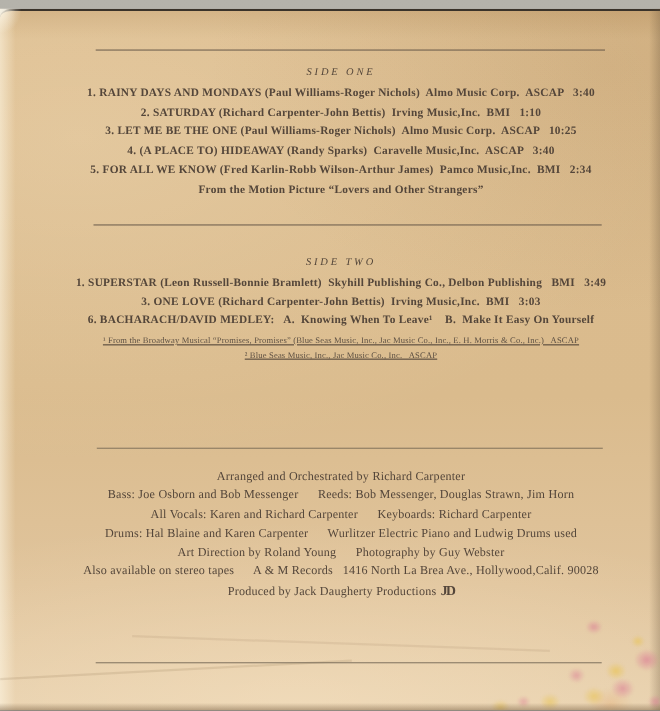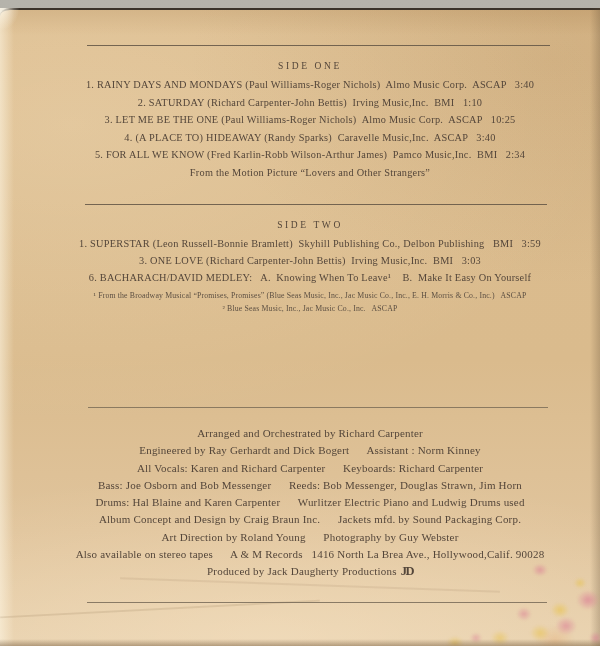--- a/index.html
+++ b/index.html
@@ -27,26 +27,26 @@
   .crease2{position:absolute;left:120px;bottom:60px;width:380px;height:2px;
            background:rgba(120,92,60,.10);transform:rotate(2deg);}
   
   .rule{position:absolute;height:1px;background:rgba(96,84,68,.85);}
   .rule.r1{top:45px;left:87px;width:463px;}
   .rule.r2{top:204px;left:85px;width:462px;}
   .rule.r3{top:407px;left:88px;width:460px;background:rgba(104,92,76,.7);}
   .rule.r4{top:602px;left:87px;width:460px;background:rgba(104,92,76,.75);}
   
   .block{position:absolute;left:20px;width:580px;text-align:center;color:#54463a;}
-  .side-header{font-size:9.5px;letter-spacing:2.6px;line-height:13px;margin-bottom:3px;}
-  .track{font-size:10.3px;line-height:17.6px;letter-spacing:.25px;white-space:pre-wrap;}
+  .side-header{font-size:9.5px;letter-spacing:2.6px;line-height:13px;margin-bottom:3px;font-style:italic;}
+  .track{font-size:10.3px;line-height:17.6px;letter-spacing:.25px;white-space:pre-wrap;font-weight:bold;}
   .side-one{top:60px;}
-  .side-two{top:219px;}
+  .side-two{top:233px;}
   .side-two .track{line-height:17px;}
-  .footnotes{margin-top:3px;}
+  .footnotes{margin-top:3px;text-decoration:underline;}
   .footnote{font-size:7.8px;line-height:13px;letter-spacing:.15px;color:#5c4f42;white-space:pre-wrap;}
   .credits{top:425px;}
   .credit{font-size:11px;line-height:17.3px;letter-spacing:.2px;white-space:pre-wrap;text-align:center;}
   .jd{font-weight:bold;font-size:12.5px;letter-spacing:-1.5px;padding-left:4px;}
   
   .stains{position:absolute;right:0;bottom:0;width:230px;height:112px;filter:blur(1px);
     background:
       radial-gradient(11px 9px  at 170px 36px,  rgba(219,125,148,.62), transparent 70%),
       radial-gradient(9px 8px   at 210px 49px,  rgba(233,196,84,.65),  transparent 70%),
       radial-gradient(16px 14px at 218px 66px,  rgba(219,125,148,.70), transparent 72%),
@@ -84,36 +84,34 @@
     <div class="track">1. RAINY DAYS AND MONDAYS (Paul Williams-Roger Nichols)  Almo Music Corp.  ASCAP   3:40</div>
     <div class="track">2. SATURDAY (Richard Carpenter-John Bettis)  Irving Music,Inc.  BMI   1:10</div>
     <div class="track">3. LET ME BE THE ONE (Paul Williams-Roger Nichols)  Almo Music Corp.  ASCAP   10:25</div>
     <div class="track">4. (A PLACE TO) HIDEAWAY (Randy Sparks)  Caravelle Music,Inc.  ASCAP   3:40</div>
     <div class="track">5. FOR ALL WE KNOW (Fred Karlin-Robb Wilson-Arthur James)  Pamco Music,Inc.  BMI   2:34</div>
     <div class="track">From the Motion Picture “Lovers and Other Strangers”</div>
   </section>
 
   <section class="block side-two">
     <div class="side-header">SIDE TWO</div>
-    <div class="track">1. SUPERSTAR (Leon Russell-Bonnie Bramlett)  Skyhill Publishing Co., Delbon Publishing   BMI   3:59</div>
+    <div class="track">1. SUPERSTAR (Leon Russell-Bonnie Bramlett)  Skyhill Publishing Co., Delbon Publishing   BMI   3:49</div>
     <div class="track">3. ONE LOVE (Richard Carpenter-John Bettis)  Irving Music,Inc.  BMI   3:03</div>
     <div class="track">6. BACHARACH/DAVID MEDLEY:   A.  Knowing When To Leave¹    B.  Make It Easy On Yourself</div>
     <div class="footnotes">
       <div class="footnote">¹ From the Broadway Musical “Promises, Promises” (Blue Seas Music, Inc., Jac Music Co., Inc., E. H. Morris &amp; Co., Inc.)   ASCAP</div>
       <div class="footnote">² Blue Seas Music, Inc., Jac Music Co., Inc.   ASCAP</div>
     </div>
   </section>
 
   <section class="block credits">
     <div class="credit">Arranged and Orchestrated by Richard Carpenter</div>
-    <div class="credit">Engineered by Ray Gerhardt and Dick Bogert      Assistant : Norm Kinney</div>
+    <div class="credit">Bass: Joe Osborn and Bob Messenger      Reeds: Bob Messenger, Douglas Strawn, Jim Horn</div>
     <div class="credit">All Vocals: Karen and Richard Carpenter      Keyboards: Richard Carpenter</div>
-    <div class="credit">Bass: Joe Osborn and Bob Messenger      Reeds: Bob Messenger, Douglas Strawn, Jim Horn</div>
     <div class="credit">Drums: Hal Blaine and Karen Carpenter      Wurlitzer Electric Piano and Ludwig Drums used</div>
-    <div class="credit">Album Concept and Design by Craig Braun Inc.      Jackets mfd. by Sound Packaging Corp.</div>
     <div class="credit">Art Direction by Roland Young      Photography by Guy Webster</div>
     <div class="credit">Also available on stereo tapes      A &amp; M Records   1416 North La Brea Ave., Hollywood,Calif. 90028</div>
     <div class="credit"><span>Produced by Jack Daugherty Productions</span><span class="jd">JD</span></div>
   </section>
 
   <div class="stains"></div>
   <div class="edge-bottom"></div>
 </div>
 
 </body></html>

